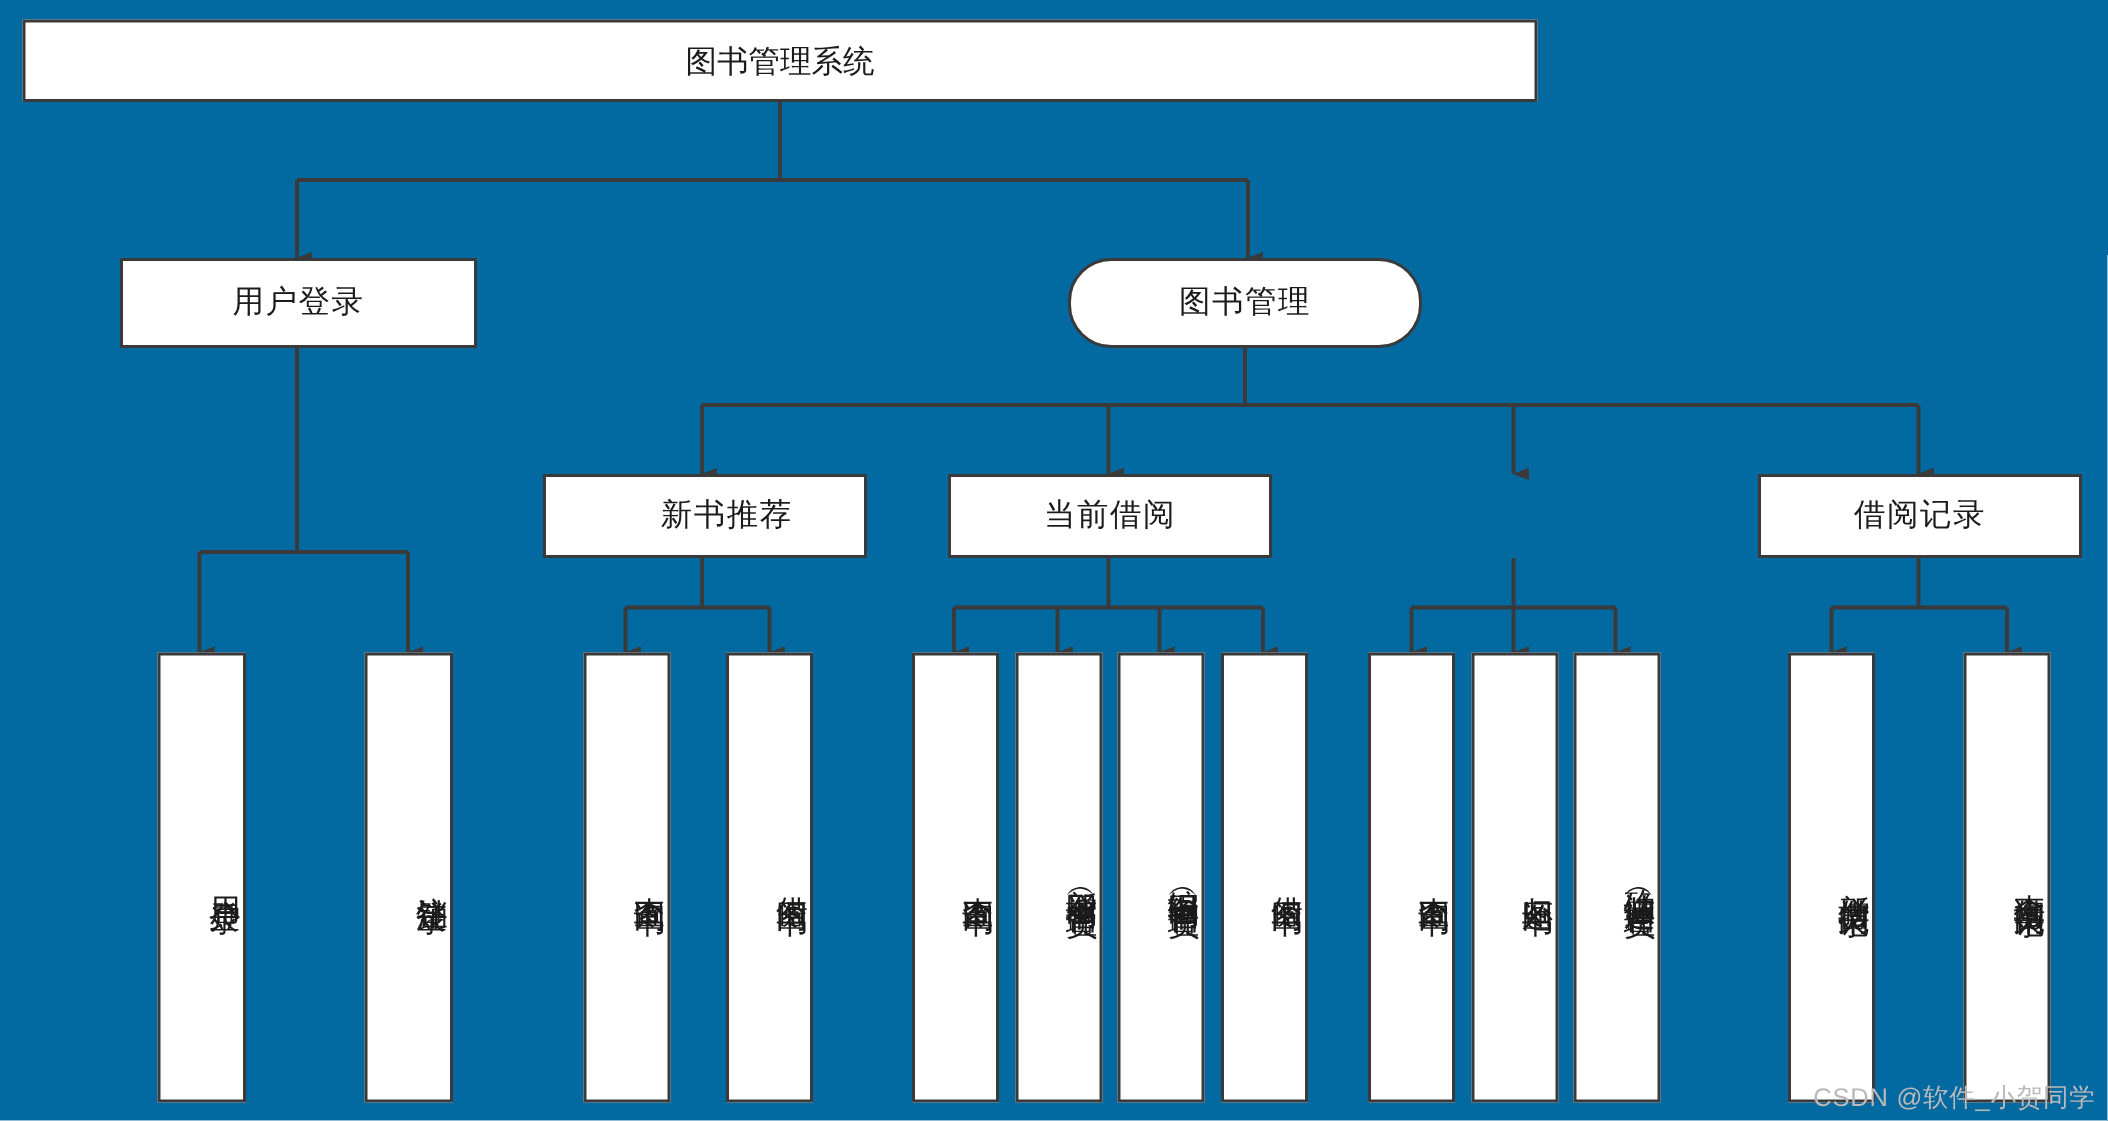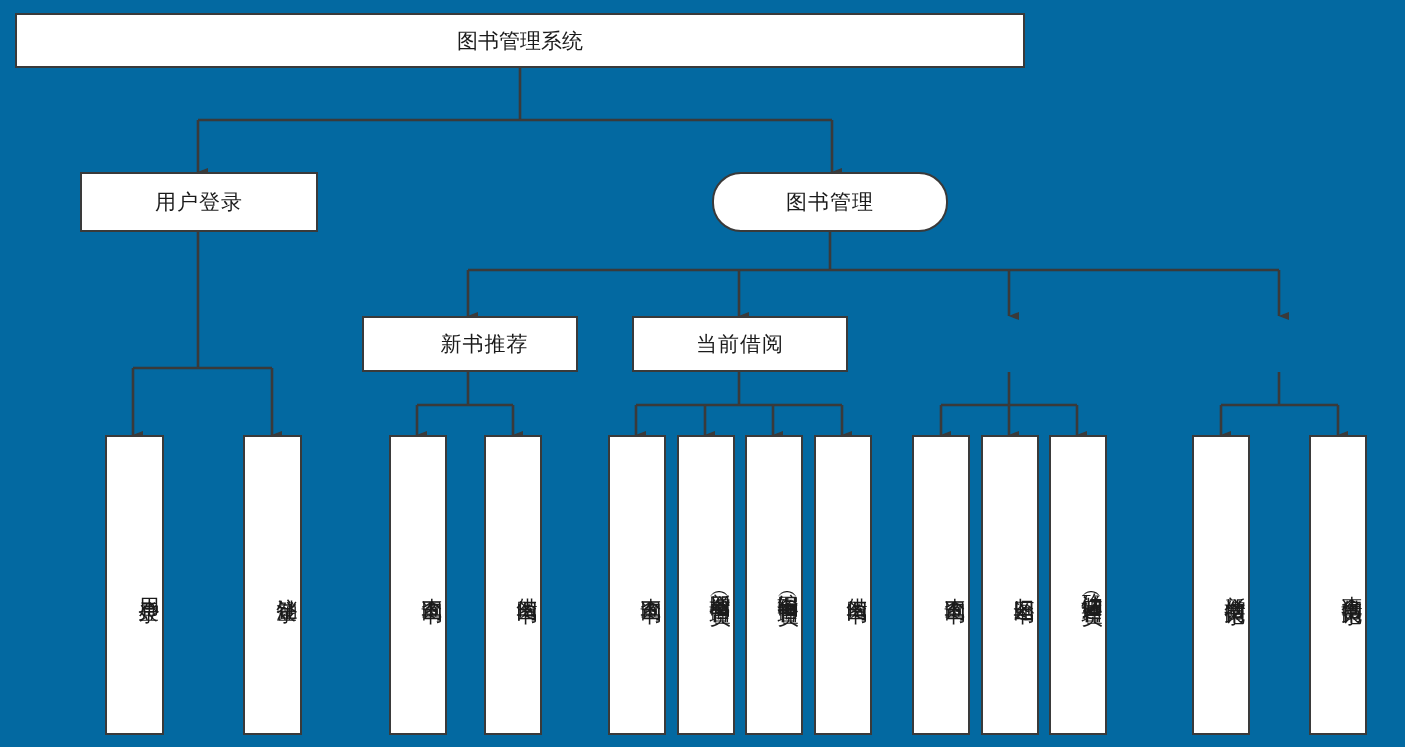--- a/index.html
+++ b/index.html
@@ -124,33 +124,35 @@
     </g>
   </svg>
 
   <div class="node root" style="left:15px; top:13px; width:1010px; height:55px;">图书管理系统</div>
 
   <div class="node h" style="left:80px; top:172px; width:238px; height:60px;">用户登录</div>
   <div class="node h" style="left:712px; top:172px; width:236px; height:60px;border-radius:29px;">图书管理</div>
 
   <div class="node h" style="left:362px; top:316px; width:216px; height:56px;padding-left:35px;">新书推荐</div>
   <div class="node h" style="left:632px; top:316px; width:216px; height:56px;">当前借阅</div>
+  <div class="node h" style="left:1172px; top:316px; width:216px; height:56px;">借阅记录</div>
 
   <div class="node v" style="left:105px; top:435px; width:59px; height:300px;">用户登录</div>
   <div class="node v" style="left:243px; top:435px; width:59px; height:300px;">注销登录</div>
 
   <div class="node v" style="left:389px; top:435px; width:58px; height:300px;">查询图书</div>
   <div class="node v" style="left:484px; top:435px; width:58px; height:300px;">借阅图书</div>
 
   <div class="node v" style="left:608px; top:435px; width:58px; height:300px;">查询图书</div>
   <div class="node v" style="left:677px; top:435px; width:58px; height:300px;">新增图书（管理员）</div>
   <div class="node v" style="left:745px; top:435px; width:58px; height:300px;">编辑图书（管理员）</div>
   <div class="node v" style="left:814px; top:435px; width:58px; height:300px;">借阅图书</div>
 
   <div class="node v" style="left:912px; top:435px; width:58px; height:300px;">查询图书</div>
   <div class="node v" style="left:981px; top:435px; width:58px; height:300px;">归还图书</div>
   <div class="node v" style="left:1049px; top:435px; width:58px; height:300px;">确认归还（管理员）</div>
 
   <div class="node v" style="left:1192px; top:435px; width:58px; height:300px;">新增借阅记录</div>
   <div class="node v" style="left:1309px; top:435px; width:58px; height:300px;">查询借阅记录</div>
 
+  <div class="watermark">CSDN @软件_小贺同学</div>
 
 </div>
 
 </body></html>

